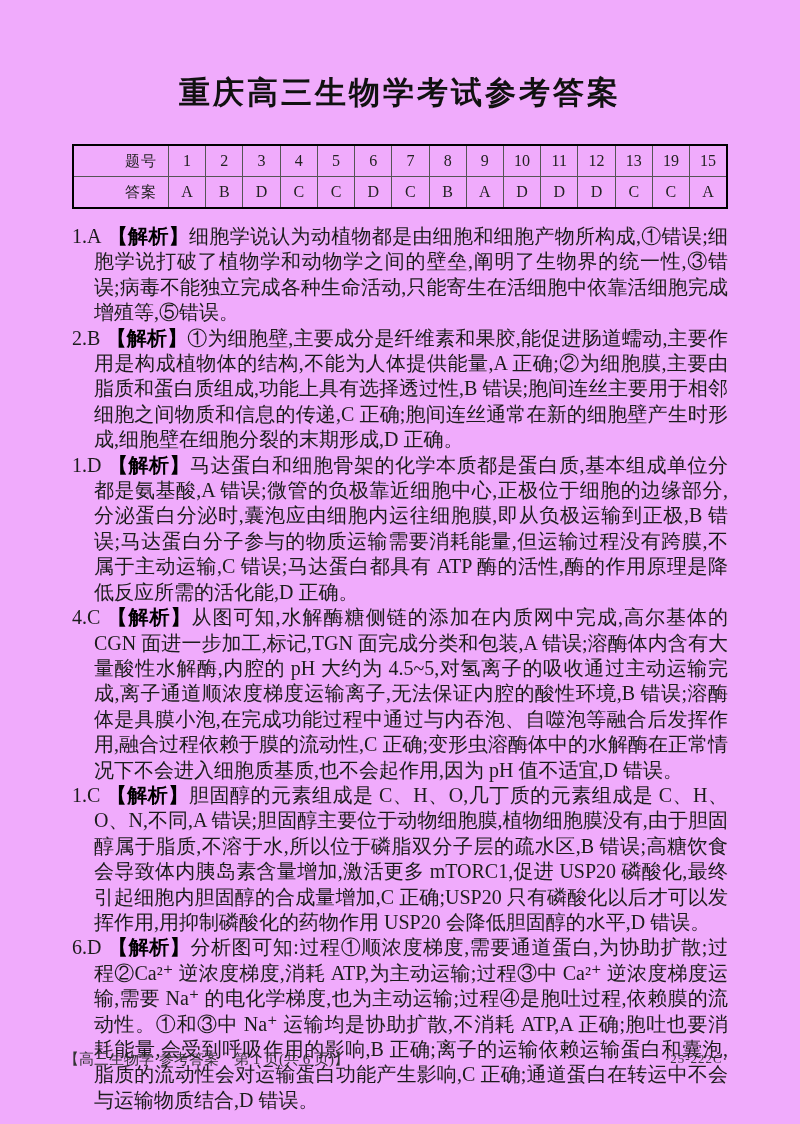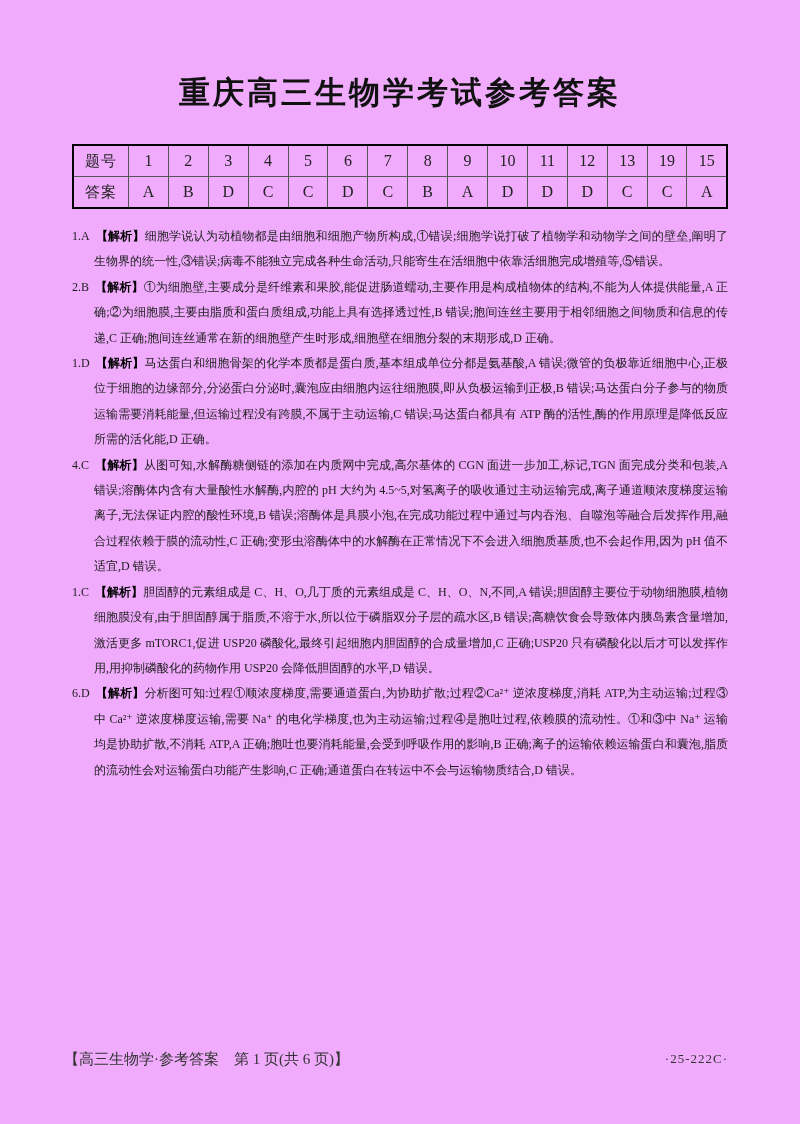--- a/index.html
+++ b/index.html
@@ -43,23 +43,24 @@
     height: 30px;
     padding: 0;
     font-weight: normal;
     font-size: 16px;
     color: #222;
   }
   table.answers th.rowlab {
     width: 54px;
     font-size: 15px;
     letter-spacing: 1px;
+    padding-left: 40px;
   }
   .solutions {
-    font-size: 12px;
+    font-size: 20px;
     line-height: 25.4px;
     text-align: justify;
     color: #1c1c1c;
   }
   .sol {
     margin: 0;
     padding-left: 22px;
     text-indent: -22px;
   }
   .sol .num {

